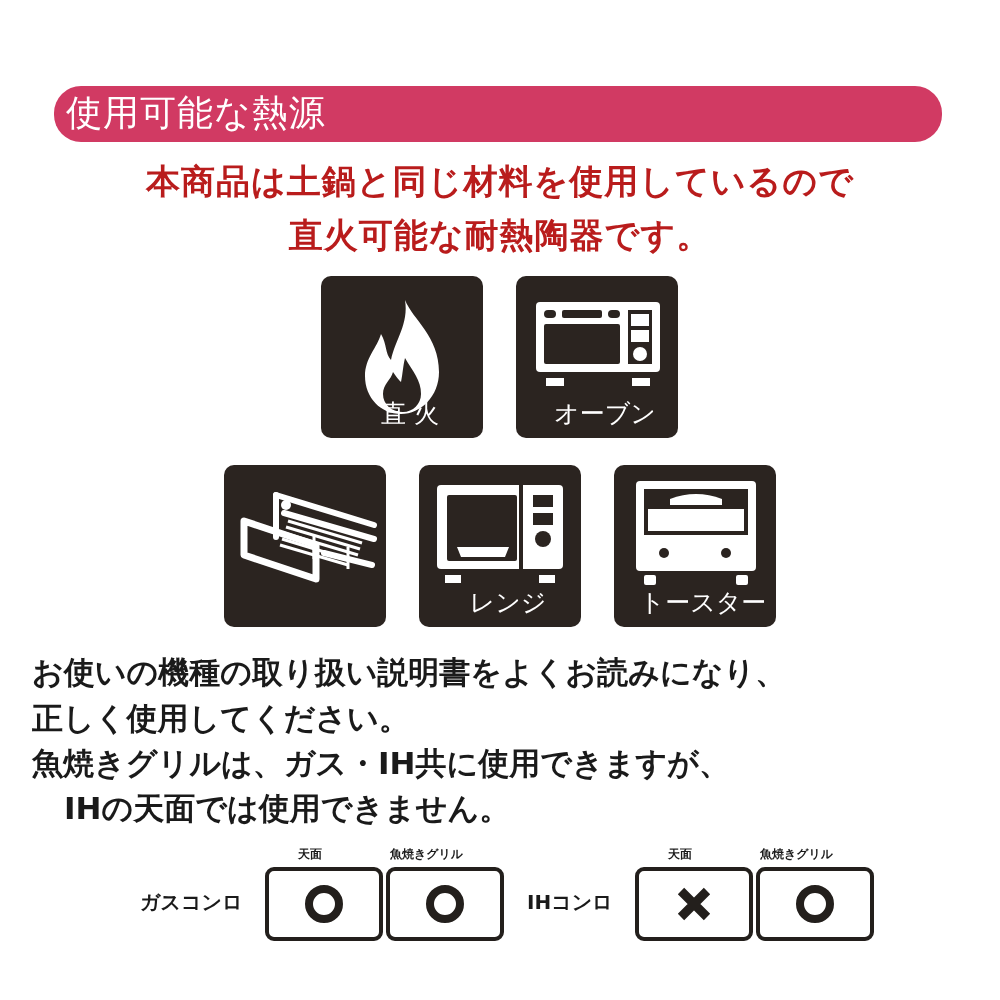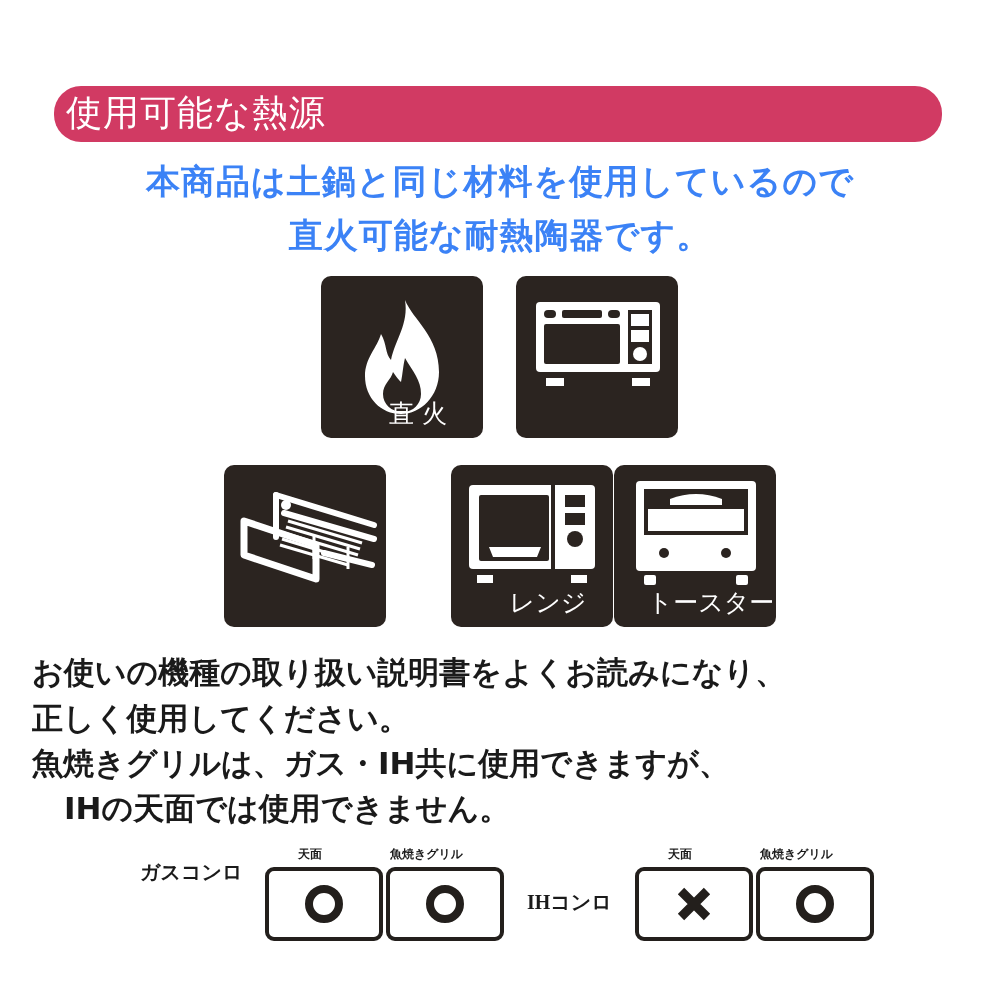--- a/index.html
+++ b/index.html
@@ -3,24 +3,24 @@
   <meta charset="utf-8">
   <style>
     html, body { margin: 0; padding: 0; background: #ffffff; }
     body { width: 1000px; height: 1000px; position: relative; overflow: hidden;
       font-family: "DejaVu Sans", "Liberation Sans", sans-serif; color: #1a1a1a; }
     .header-bar { position: absolute; left: 54px; top: 86px; width: 888px; height: 56px;
       background: #d13a63; border-radius: 27px; }
     .header-title { position: absolute; left: 12px; top: 4px; font-size: 36px; line-height: 46px;
       color: #ffffff; font-weight: normal; letter-spacing: 1px; white-space: nowrap; }
     .intro { position: absolute; left: 0; width: 1000px; text-align: center; font-weight: bold;
-      font-size: 34px; line-height: 48px; color: #3b82f6; white-space: nowrap; letter-spacing: 1px; }
+      font-size: 34px; line-height: 48px; color: #b91c1c; white-space: nowrap; letter-spacing: 1px; }
     .tile { position: absolute; width: 162px; height: 162px; background: #2b2420; border-radius: 10px; }
     .tile svg { position: absolute; left: 0; top: 0; }
-    .tile-label { position: absolute; left: 16px; width: 100%; bottom: 8px; text-align: center;
+    .tile-label { position: absolute; left: 8px; width: 100%; bottom: 8px; text-align: center;
       color: #ffffff; font-size: 25px; line-height: 32px; white-space: nowrap; }
     .note { position: absolute; left: 0; width: 1000px; text-align: left; font-weight: bold;
       font-size: 31px; line-height: 42px; color: #1a1a1a; white-space: nowrap; padding-left: 32px; }
     .row-label { position: absolute; font-size: 20px; font-weight: bold; color: #1a1a1a;
       white-space: nowrap; line-height: 24px; }
     .col-label { position: absolute; font-size: 12px; font-weight: bold; color: #1a1a1a;
       white-space: nowrap; text-align: center; line-height: 24px; }
     .rbox { position: absolute; width: 110px; height: 66px; border: 4px solid #231f1c;
       border-radius: 9px; background: #fff; }
     .rbox svg { position: absolute; left: 0; top: 0; }
@@ -50,20 +50,21 @@
     <rect x="46" y="34" width="40" height="8" rx="2" fill="#2b2420"></rect>
     <rect x="92" y="34" width="12" height="8" rx="4" fill="#2b2420"></rect>
     <rect x="28" y="48" width="76" height="40" rx="2" fill="#2b2420"></rect>
     <rect x="112" y="34" width="24" height="54" fill="#2b2420"></rect>
     <rect x="115" y="38" width="18" height="12" fill="#fff"></rect>
     <rect x="115" y="54" width="18" height="12" fill="#fff"></rect>
     <circle cx="124" cy="78" r="7" fill="#fff"></circle>
     <rect x="30" y="102" width="18" height="8" fill="#fff"></rect>
     <rect x="116" y="102" width="18" height="8" fill="#fff"></rect>
   </svg>
+  <div class="tile-label">オーブン</div>
 </div>
 
 <div class="tile" style="left:224px; top:465px;">
   <svg width="162" height="162" viewBox="0 0 162 162">
     <g stroke="#fff" stroke-width="6" fill="none" stroke-linecap="round">
       <path d="M52 30 L52 72"></path>
       <path d="M52 30 L150 60"></path>
       <path d="M60 48 L150 74"></path>
       <path d="M100 88 L148 100"></path>
     </g>
@@ -74,21 +75,21 @@
       <path d="M58 74 L130 96"></path>
       <path d="M56 80 L124 100"></path>
       <path d="M90 70 L90 94"></path>
       <path d="M124 82 L124 104"></path>
     </g>
     <circle cx="62" cy="40" r="5" fill="#fff"></circle>
     <path d="M20 56 L92 80 L92 114 L20 90 Z" fill="none" stroke="#fff" stroke-width="7" stroke-linejoin="round"></path>
   </svg>
 </div>
 
-<div class="tile" style="left:419px; top:465px;margin-left:32px;">
+<div class="tile" style="left:419px; top:465px;">
   <svg width="162" height="162" viewBox="0 0 162 162">
     <rect x="18" y="20" width="126" height="84" rx="4" fill="#fff"></rect>
     <rect x="28" y="30" width="70" height="66" rx="2" fill="#2b2420"></rect>
     <rect x="100" y="20" width="4" height="84" fill="#2b2420"></rect>
     <rect x="114" y="30" width="20" height="12" fill="#2b2420"></rect>
     <rect x="114" y="48" width="20" height="12" fill="#2b2420"></rect>
     <circle cx="124" cy="74" r="8" fill="#2b2420"></circle>
     <path d="M38 82 L90 82 L86 92 L42 92 Z" fill="#fff"></path>
     <rect x="26" y="110" width="16" height="8" fill="#fff"></rect>
     <rect x="120" y="110" width="16" height="8" fill="#fff"></rect>
@@ -110,35 +111,35 @@
   <div class="tile-label">トースター</div>
 </div>
 
 <div class="note" style="top:651px;">お使いの機種の取り扱い説明書をよくお読みになり、</div>
 <div class="note" style="top:697px;">正しく使用してください。</div>
 <div class="note" style="top:742px;">魚焼きグリルは、ガス・IH共に使用できますが、</div>
 <div class="note" style="top:787px;margin-left:32px;">IHの天面では使用できません。</div>
 
 <div class="col-label" style="left:298px; top:842px;">天面</div>
 <div class="col-label" style="left:390px; top:842px;">魚焼きグリル</div>
-<div class="row-label" style="left:140px; top:860px;">ガスコンロ</div>
+<div class="row-label" style="left:140px; top:890px;">ガスコンロ</div>
 <div class="rbox" style="left:265px; top:867px;">
   <svg width="110" height="66" viewBox="0 0 110 66">
     <circle cx="55" cy="33" r="15" fill="none" stroke="#231f1c" stroke-width="8"></circle>
   </svg>
 </div>
 <div class="rbox" style="left:386px; top:867px;">
   <svg width="110" height="66" viewBox="0 0 110 66">
     <circle cx="55" cy="33" r="15" fill="none" stroke="#231f1c" stroke-width="8"></circle>
   </svg>
 </div>
 
 <div class="col-label" style="left:668px; top:842px;">天面</div>
 <div class="col-label" style="left:760px; top:842px;">魚焼きグリル</div>
-<div class="row-label" style="left:527px; top:890px;font-family:Liberation Serif, serif;">IHコンロ</div>
+<div class="row-label" style="left:527px; top:890px;">IHコンロ</div>
 <div class="rbox" style="left:635px; top:867px;">
   <svg width="110" height="66" viewBox="0 0 110 66">
     <path d="M42 20 L68 46 M68 20 L42 46" stroke="#231f1c" stroke-width="9" stroke-linecap="butt"></path>
   </svg>
 </div>
 <div class="rbox" style="left:756px; top:867px;">
   <svg width="110" height="66" viewBox="0 0 110 66">
     <circle cx="55" cy="33" r="15" fill="none" stroke="#231f1c" stroke-width="8"></circle>
   </svg>
 </div>

